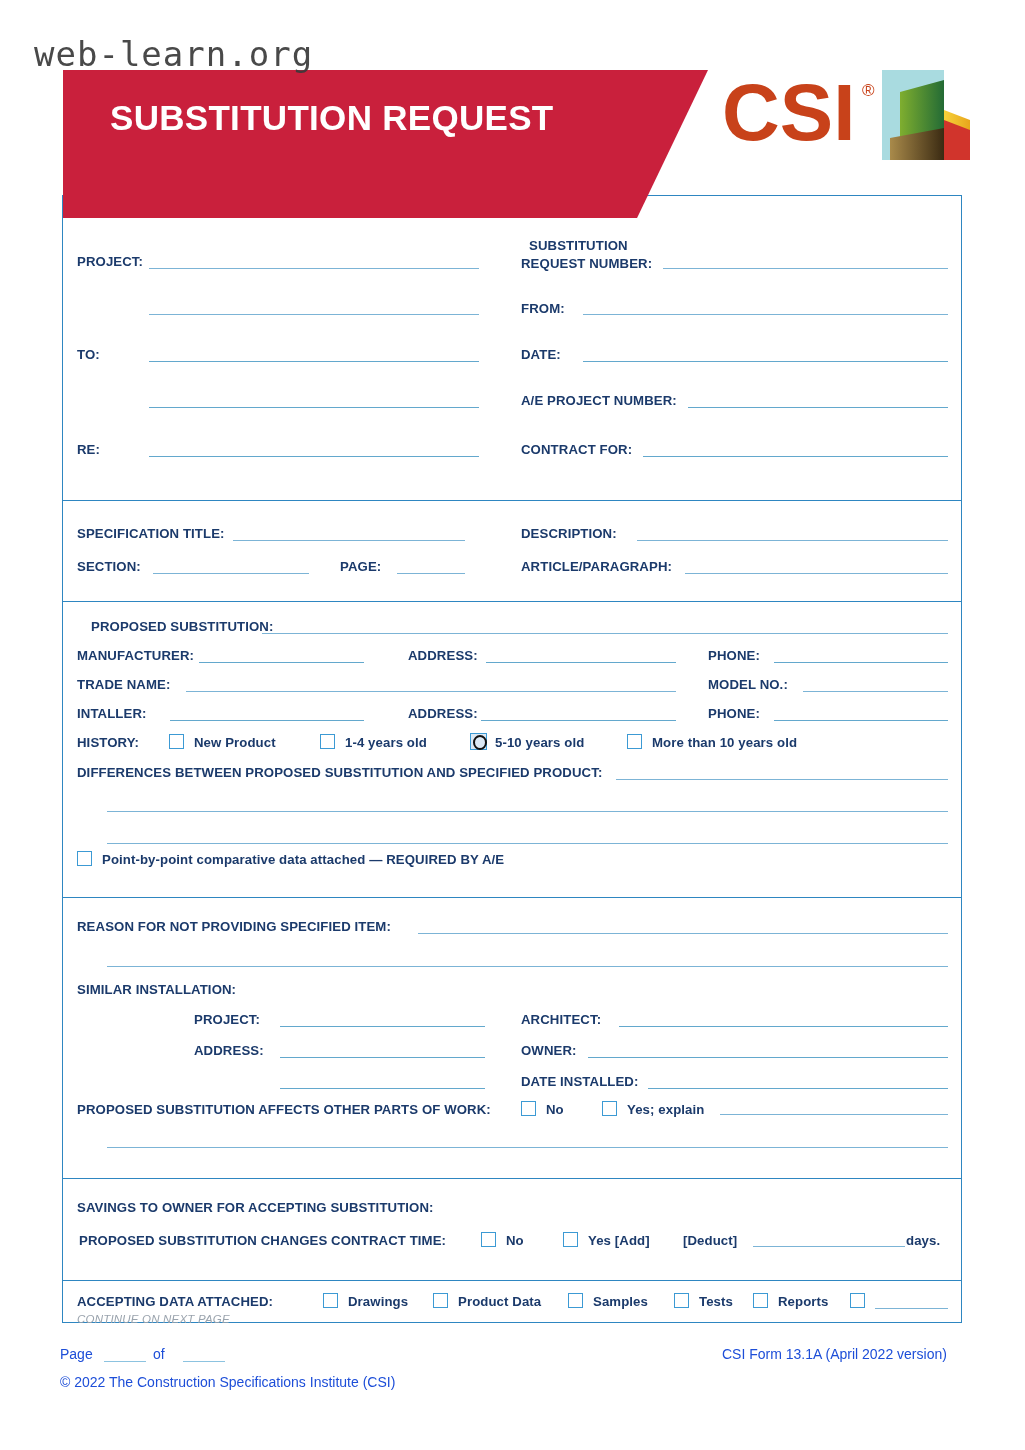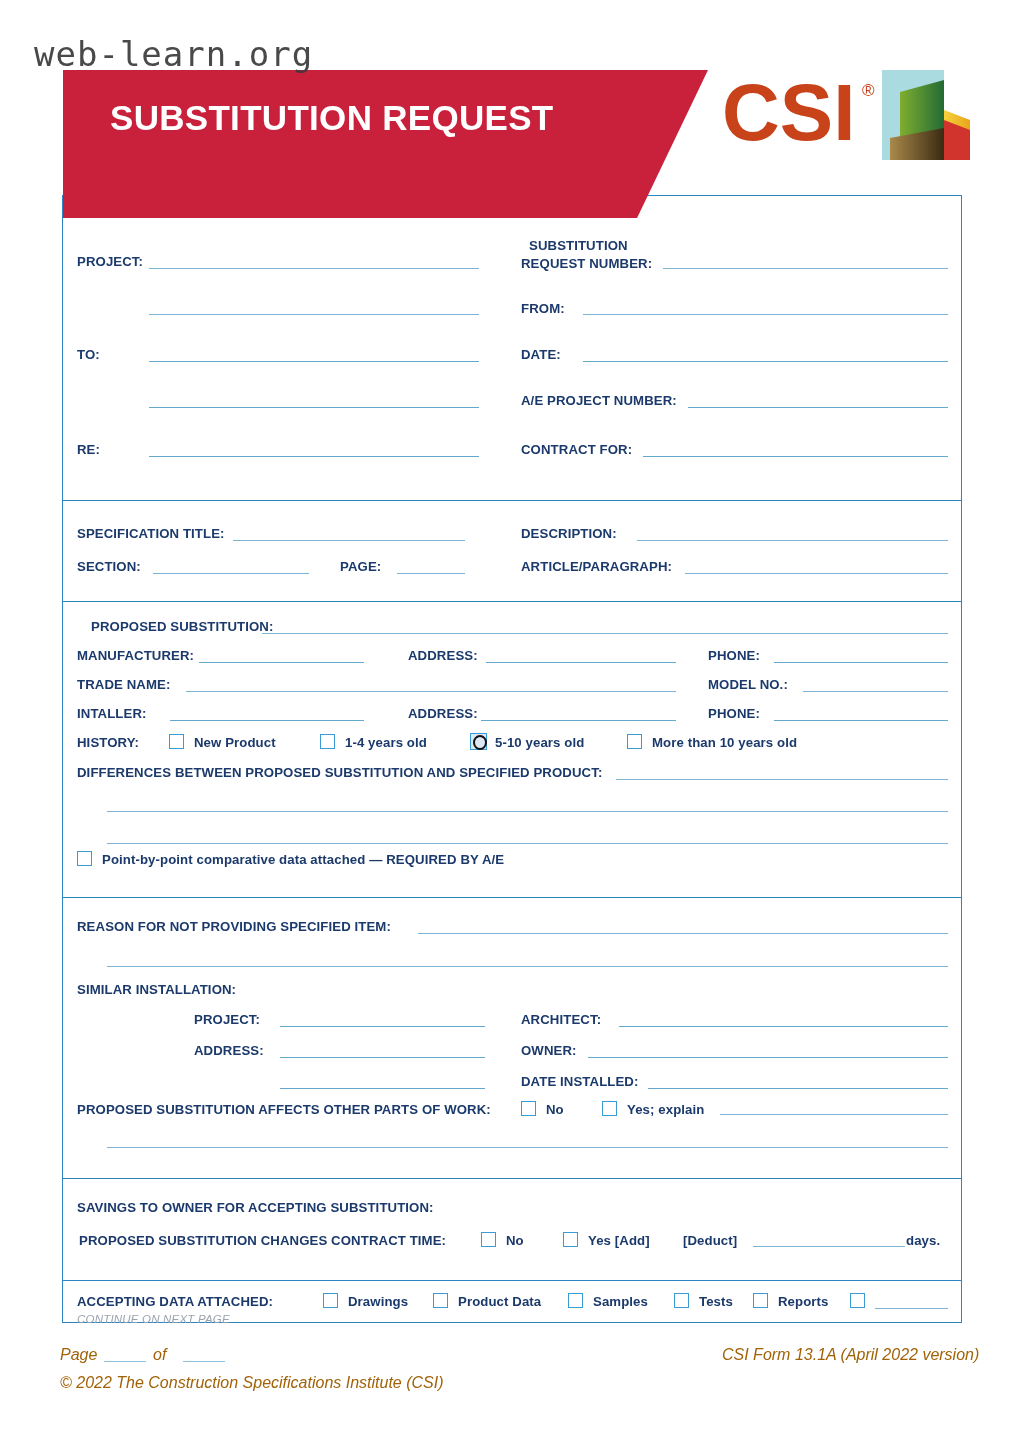--- a/index.html
+++ b/index.html
@@ -138,25 +138,24 @@
     width: 10px;
     height: 11px;
     border: 2.2px solid #111111;
     border-radius: 50%;
     box-sizing: content-box;
   }
 
   
   .footer-txt {
     position: absolute;
-    font-size: 16px;
-    color: #a16207;
+    font-size: 14px;
+    color: #1d4ed8;
     font-weight: normal;
     white-space: nowrap;
-    font-style: italic;
   }
   .continue {
     position: absolute;
     font-size: 11.5px;
     font-style: italic;
     color: #9aa3ad;
     letter-spacing: 0.2px;
     white-space: nowrap;
   }
 </style>

